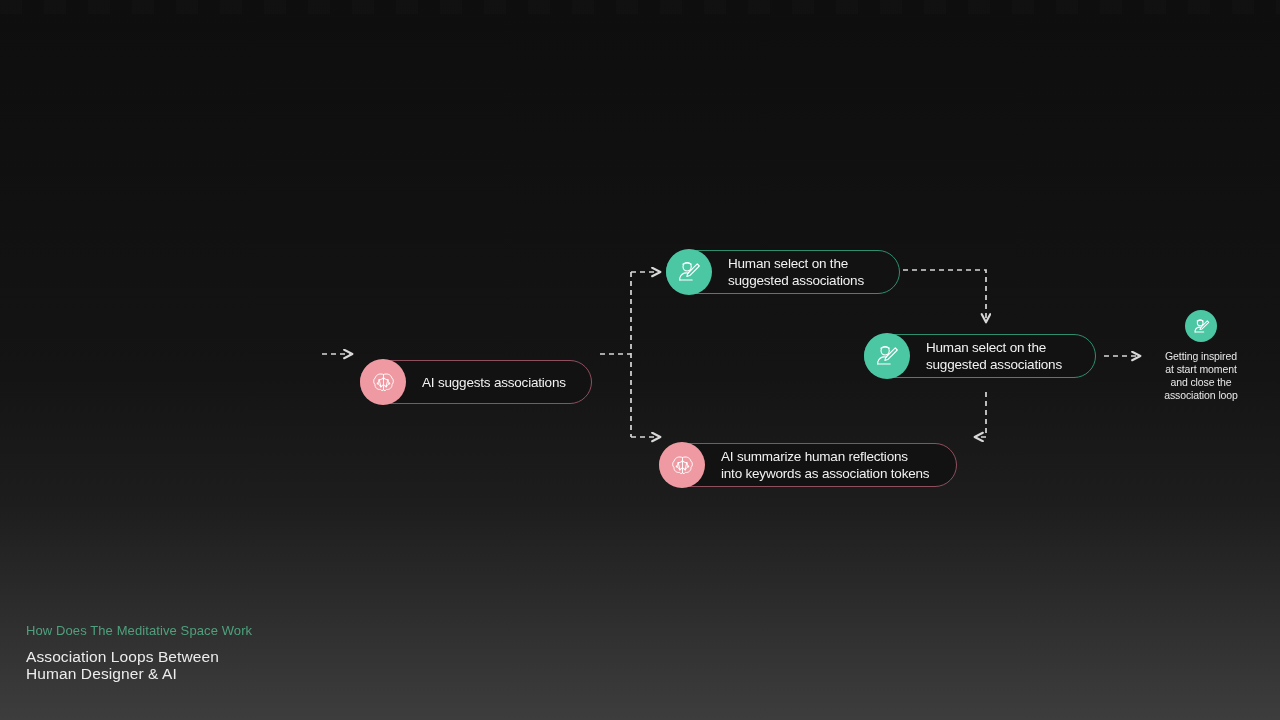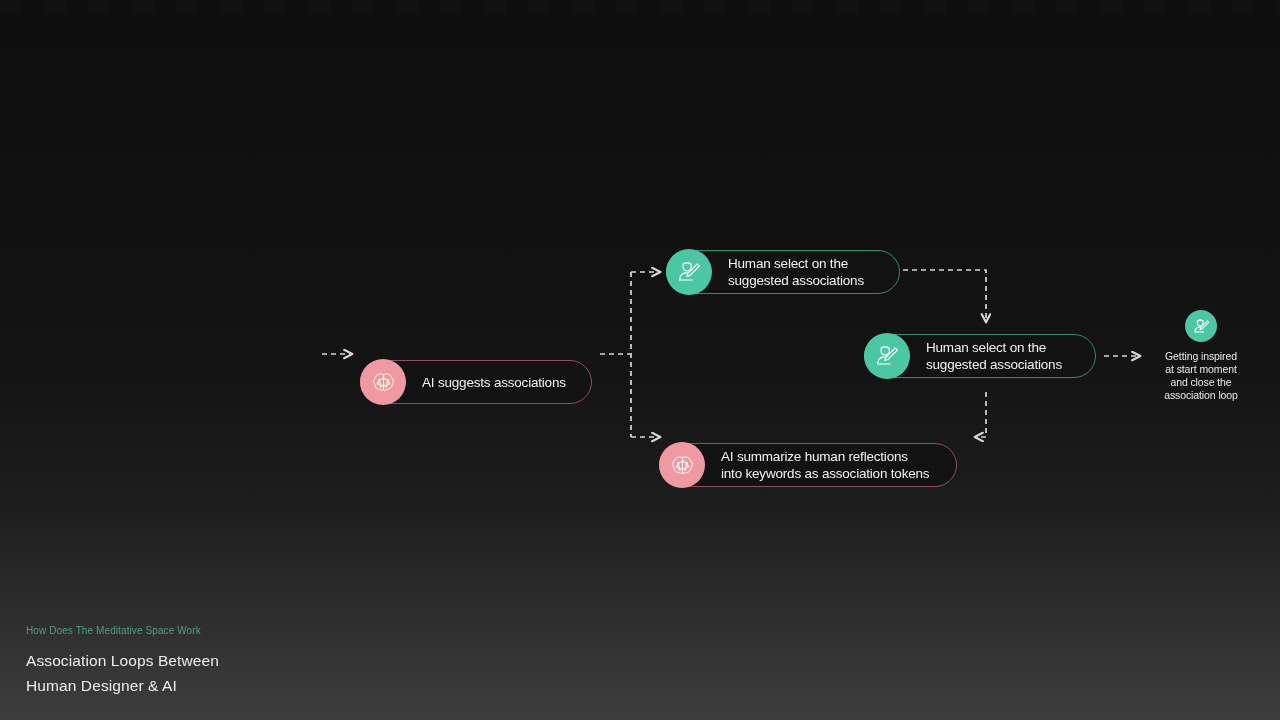--- a/index.html
+++ b/index.html
@@ -110,29 +110,29 @@
   }
 
   
   #caption {
     position: absolute;
     left: 26px;
     top: 622px;
   }
   #caption .eyebrow {
     color: #4fa07d;
-    font-size: 10px;
+    font-size: 13px;
     line-height: 18px;
     letter-spacing: 0.1px;
   }
   #caption .title {
     margin-top: 8px;
     color: #ececec;
     font-size: 15.5px;
-    line-height: 25px;
+    line-height: 17px;
     letter-spacing: 0.1px;
     white-space: pre-line;
   }
 </style>
 </head>
 <body>
 
 <div id="stage">
 
   <div id="top-texture"></div>

